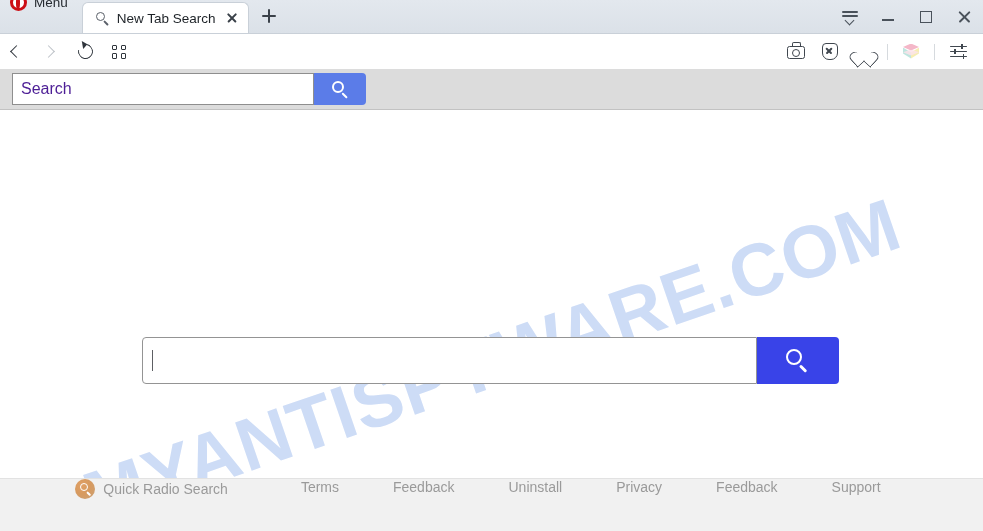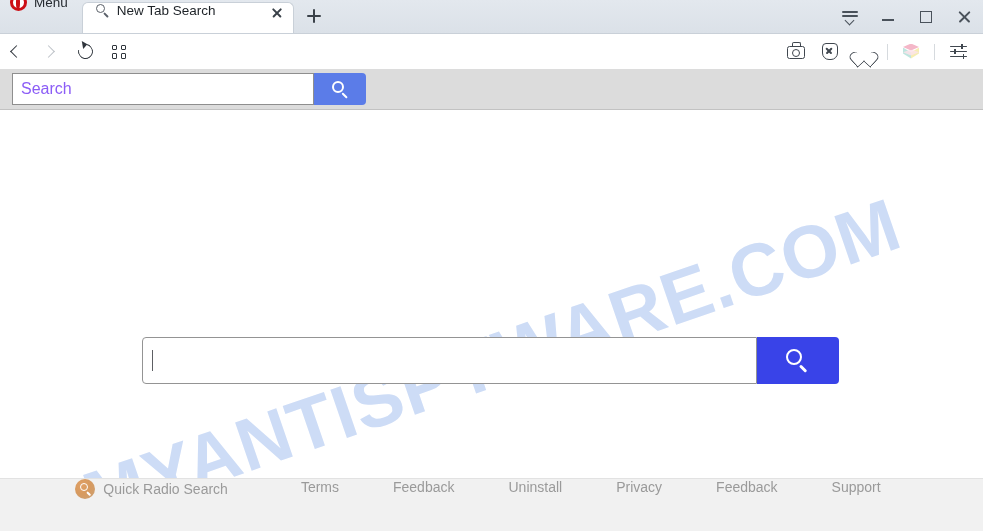--- a/index.html
+++ b/index.html
@@ -29,22 +29,22 @@
     position: relative;
   }
   .opera-o::after {
     content: ""; position: absolute; left: 2.6px; top: -0.2px;
     width: 4.5px; height: 13.5px; border-radius: 50%;
     background: #cc0f16;
   }
   .menu-label { font-size: 13.5px; color: #262b31; }
 
   .tab {
-    position: relative; display: flex; align-items: flex-start;
-    height: 31px; width: 212px; padding: 0 6px 0 12px;
+    position: relative; display: flex; align-items: center;
+    height: 31px; width: 167px; padding: 0 6px 0 12px;
     background: #ffffff; border-radius: 6px 6px 0 0;
     border: 1px solid #c9d0d8; border-bottom: none;
     margin-left: 2px;
   }
   .tab-favicon { width: 15px; height: 15px; position: relative; flex: none; margin-right: 7px; }
   .tab-favicon .g-circ {
     position: absolute; left: 1px; top: 1px; width: 9px; height: 9px;
     border: 1.6px solid #5a6069; border-radius: 50%;
   }
   .tab-favicon .g-handle {
@@ -190,21 +190,21 @@
   .searchband {
     position: absolute; top: 69px; left: 0; width: 983px; height: 41px;
     background: #dcdcdc; border-bottom: 1px solid #c2c2c2;
     display: flex; align-items: center;
   }
   .band-input {
     margin-left: 12px; width: 302px; height: 32px;
     background: #ffffff; border: 1px solid #8e8e8e;
     display: flex; align-items: center; padding-left: 8px;
   }
-  .band-input span { font-size: 16px; color: #8b5cf6; }
+  .band-input span { font-size: 16px; color: #4c1d95; }
   .band-go {
     width: 52px; height: 32px; background: #5b7ce8;
     border-radius: 0 4px 4px 0;
     display: flex; align-items: center; justify-content: center;
   }
   .mag { position: relative; width: 17px; height: 17px; }
   .mag .ring {
     position: absolute; left: 0; top: 0; width: 12px; height: 12px;
     border: 2.2px solid #ffffff; border-radius: 50%;
   }

